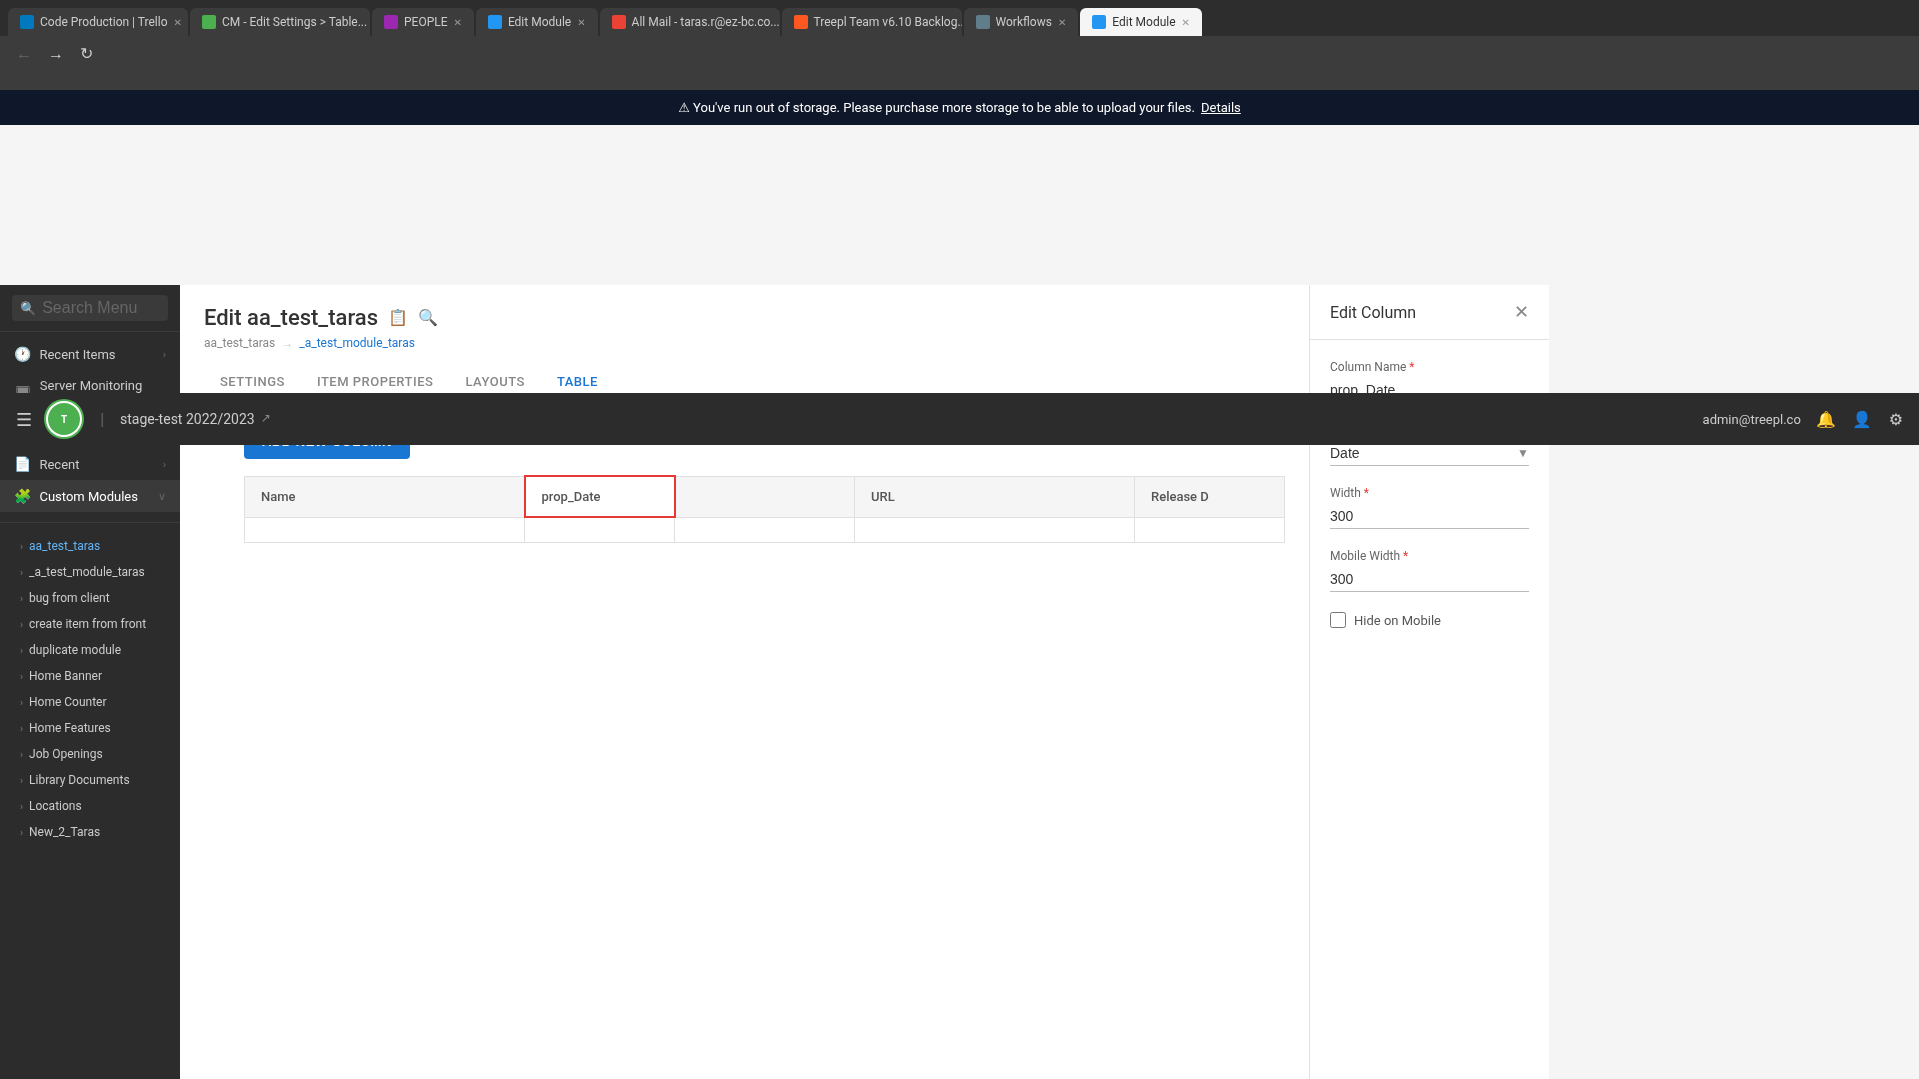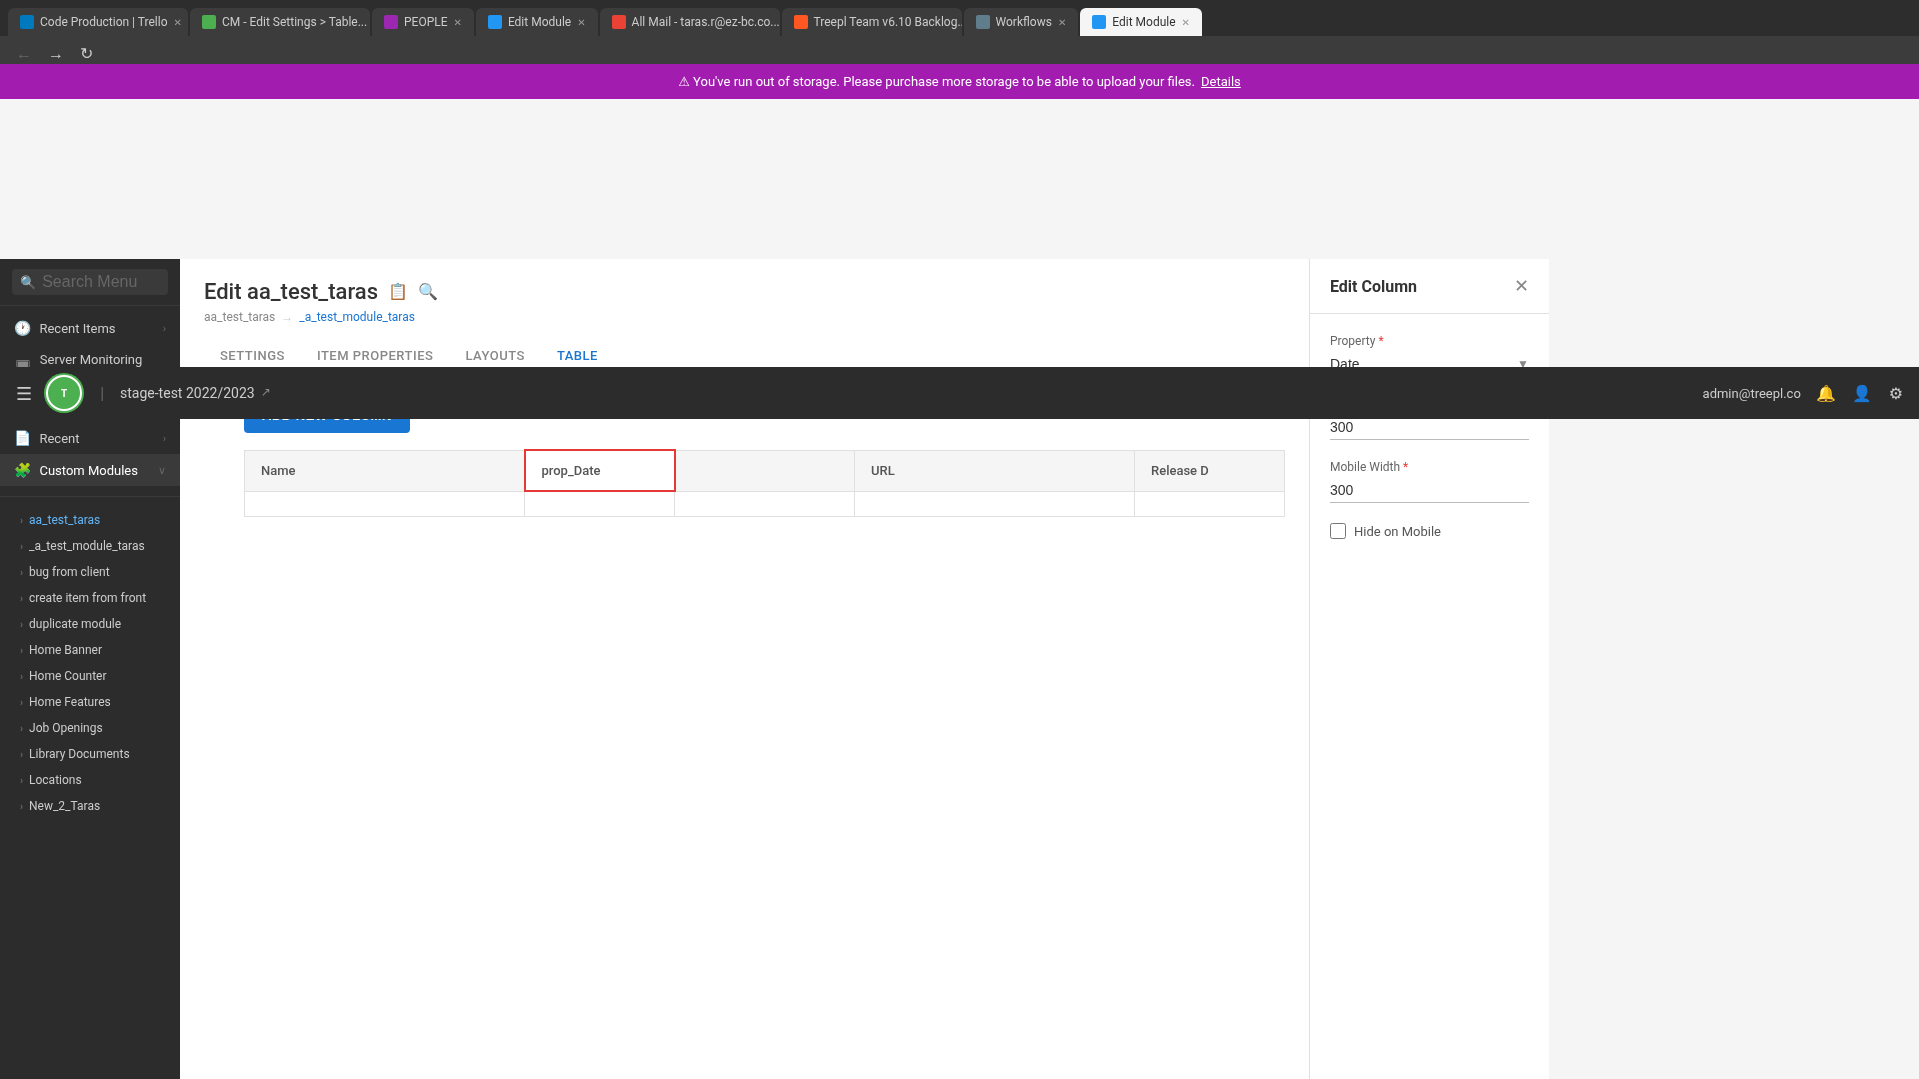--- a/index.html
+++ b/index.html
@@ -1,40 +1,40 @@
 <!DOCTYPE html>
 <html><head>
   <meta charset="utf-8">
   <style>
     * { box-sizing: border-box; margin: 0; padding: 0; }
     body { font-family: -apple-system, BlinkMacSystemFont, 'Segoe UI', Roboto, sans-serif; background: #f5f5f5; height: 1079px; overflow: hidden; }
 
     
-    .browser-chrome { background: #3c3c3c; height: 64px; }
+    .browser-chrome { background: #3c3c3c; height: 90px; }
     .tab-bar { background: #2d2d2d; height: 36px; display: flex; align-items: flex-end; padding: 0 8px; gap: 2px; }
     .tab { height: 28px; padding: 0 12px; border-radius: 6px 6px 0 0; font-size: 12px; display: flex; align-items: center; gap: 6px; color: #ccc; background: #3c3c3c; white-space: nowrap; max-width: 180px; overflow: hidden; text-overflow: ellipsis; }
     .tab.active { background: #f5f5f5; color: #333; }
     .tab-close { font-size: 10px; color: #999; cursor: pointer; flex-shrink: 0; }
     .tab-favicon { width: 14px; height: 14px; border-radius: 2px; flex-shrink: 0; }
     .favicon-trello { background: #0079bf; }
     .favicon-cm { background: #4caf50; }
     .favicon-people { background: #9c27b0; }
     .favicon-module { background: #2196f3; }
     .favicon-gmail { background: #ea4335; }
     .favicon-treepl { background: #ff5722; }
     .favicon-workflows { background: #607d8b; }
 
     .address-bar-row { background: #3c3c3c; height: 34px; display: flex; align-items: center; padding: 0 12px; gap: 8px; }
     .nav-btn { color: #ccc; font-size: 16px; cursor: pointer; padding: 2px 4px; }
     .nav-btn.disabled { color: #666; }
     .address-bar { flex: 1; height: 24px; background: #fff; border-radius: 12px; padding: 0 12px; font-size: 12px; color: #333; display: flex; align-items: center; }
     .address-url { font-size: 12px; color: #555; }
 
     
-    .alert-banner { background: #a21caf; color: white; text-align: center; padding: 10px; font-size: 13px; display: flex; align-items: center; justify-content: center; gap: 6px; }
+    .alert-banner { background: #0f172a; color: white; text-align: center; padding: 10px; font-size: 13px; display: flex; align-items: center; justify-content: center; gap: 6px; }
     .alert-link { color: white; text-decoration: underline; cursor: pointer; }
 
     
     .top-nav { background: #2c2c2c; height: 52px; display: flex; align-items: center; padding: 0 16px; gap: 12px; flex-shrink: 0; width: 100%; position: absolute; top: 108px; left: 0; right: 0; z-index: 10; }
     .hamburger { color: #ccc; font-size: 18px; cursor: pointer; }
     .logo-circle { width: 40px; height: 40px; border-radius: 50%; background: #4caf50; display: flex; align-items: center; justify-content: center; color: white; font-weight: bold; font-size: 14px; flex-shrink: 0; }
     .logo-inner { width: 36px; height: 36px; border-radius: 50%; border: 2px solid #fff; display: flex; align-items: center; justify-content: center; font-size: 10px; font-weight: bold; color: white; }
     .nav-divider { color: #666; margin: 0 4px; }
     .site-name { color: #ccc; font-size: 14px; display: flex; align-items: flex-start; gap: 6px; }
     .external-link-icon { color: #888; font-size: 12px; }
@@ -89,21 +89,21 @@
     .add-column-btn { background: #1976d2; color: white; border: none; padding: 10px 18px; border-radius: 4px; font-size: 13px; font-weight: 600; cursor: pointer; text-transform: uppercase; letter-spacing: 0.5px; margin-bottom: 16px; }
 
     .data-table { width: 100%; border-collapse: collapse; border: 1px solid #e0e0e0; }
     .data-table th { background: #f5f5f5; padding: 12px 16px; text-align: left; font-size: 13px; font-weight: 500; color: #555; border: 1px solid #e0e0e0; }
     .data-table th.selected-col { border: 2px solid #e53935; background: #fff; }
     .data-table td { padding: 12px 16px; font-size: 13px; color: #333; border: 1px solid #e0e0e0; }
 
     
     .edit-column-panel { width: 240px; background: #fff; border-left: 1px solid #e0e0e0; flex-shrink: 0; display: flex; flex-direction: column; }
     .panel-header { display: flex; align-items: center; justify-content: space-between; padding: 16px 20px; border-bottom: 1px solid #e0e0e0; }
-    .panel-title { font-size: 16px; font-weight: 700; color: #333; }
+    .panel-title { font-size: 16px; font-weight: 400; color: #333; }
     .panel-close { color: #888; cursor: pointer; font-size: 18px; background: none; border: none; }
 
     .panel-body { padding: 20px; flex: 1; overflow-y: auto; }
     .form-group { margin-bottom: 20px; }
     .form-label { font-size: 12px; color: #666; margin-bottom: 4px; display: block; }
     .form-label .required { color: #e53935; }
     .form-input { width: 100%; border: none; border-bottom: 1px solid #bbb; padding: 4px 0; font-size: 14px; color: #333; outline: none; background: transparent; }
     .form-select-wrap { position: relative; width: 100%; border-bottom: 1px solid #bbb; }
     .form-select { width: 100%; border: none; padding: 4px 0; font-size: 14px; color: #333; outline: none; background: transparent; appearance: none; cursor: pointer; }
     .select-arrow { position: absolute; right: 0; top: 50%; transform: translateY(-50%); color: #888; font-size: 12px; pointer-events: none; }
@@ -343,20 +343,26 @@
       </div>
 
       <div class="edit-column-panel">
         <div class="panel-header">
           <span class="panel-title">Edit Column</span>
           <button class="panel-close">✕</button>
         </div>
 
         <div class="panel-body">
 
+          <div class="form-group">
+            <label class="form-label">
+              <span>Column Name</span> <span class="required">*</span>
+            </label>
+            <input class="form-input" type="text" value="prop_Date" style="">
+          </div>
 
           <div class="form-group">
             <label class="form-label">
               <span>Property</span> <span class="required">*</span>
             </label>
             <div class="form-select-wrap">
               <select class="form-select">
                 <option>Date</option>
                 <option>Text</option>
                 <option>Number</option>

